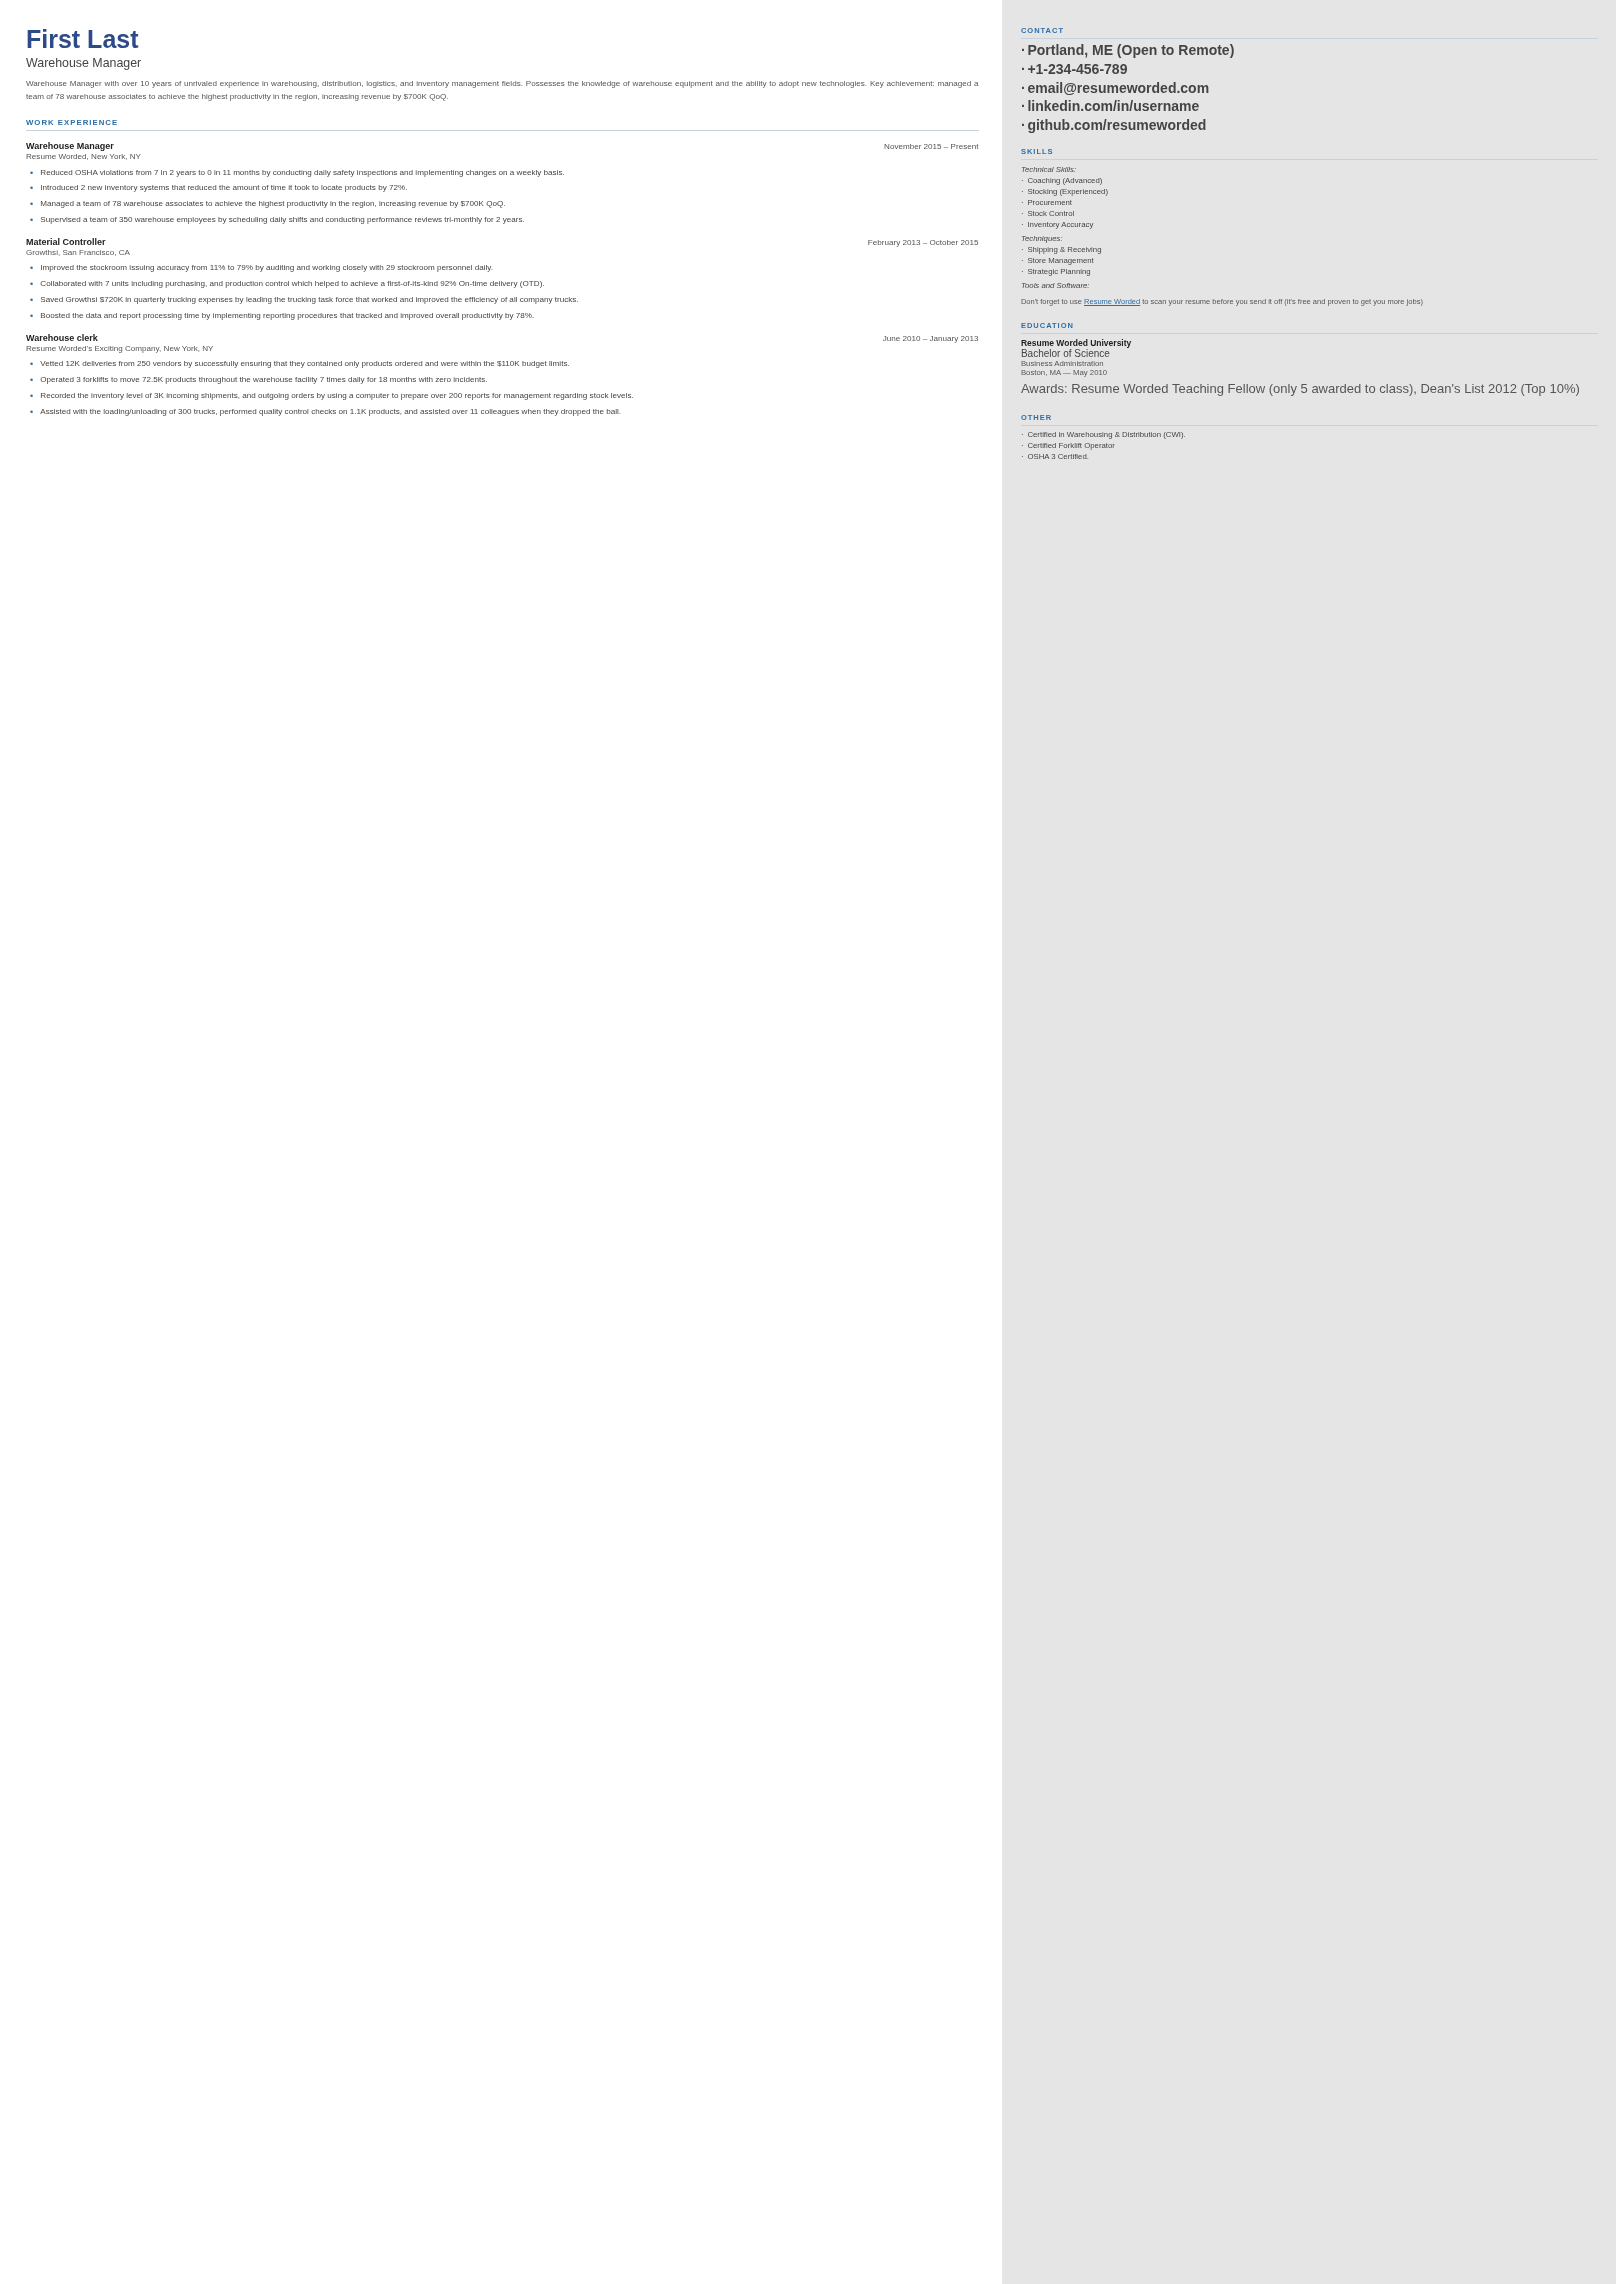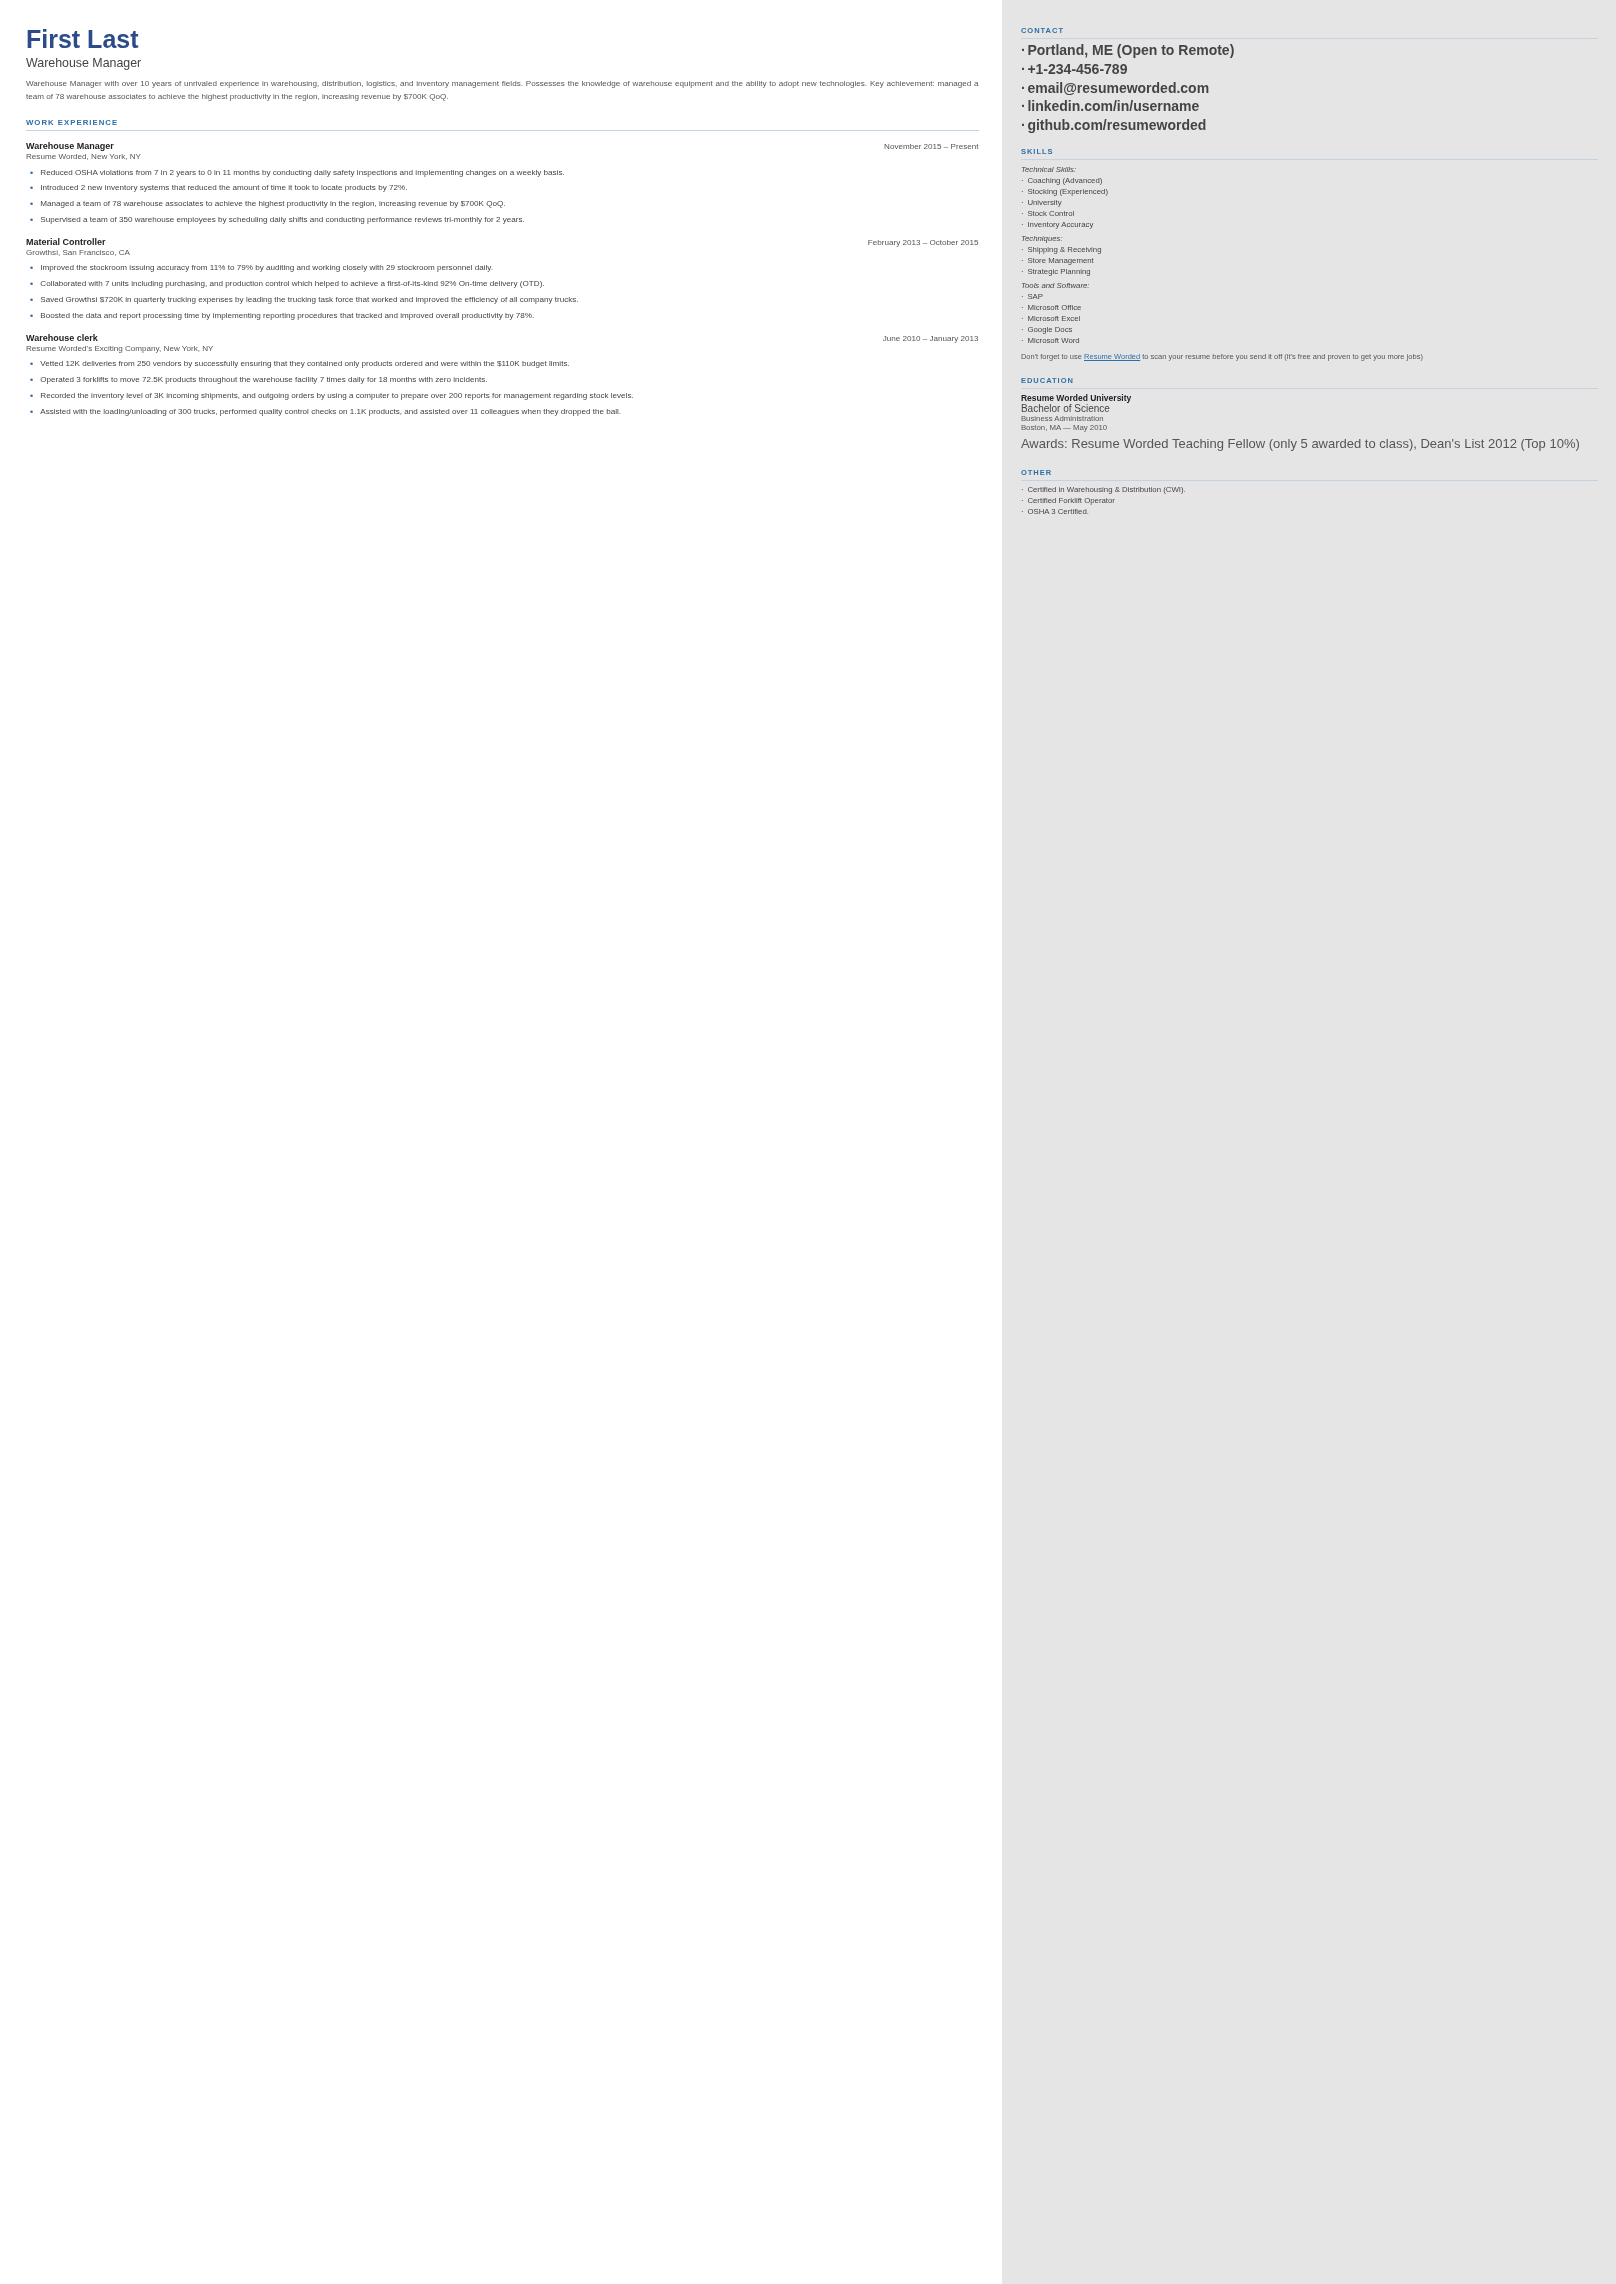--- a/index.html
+++ b/index.html
@@ -260,40 +260,33 @@
     </ul>
   </div>
 
   <div class="sidebar-section">
     <div class="sidebar-section-title">SKILLS</div>
 
     <div class="skills-category">Technical Skills:</div>
     <ul class="skills-list">
       <li>Coaching (Advanced)</li>
       <li>Stocking (Experienced)</li>
-      <li>University</li>
+      <li>Procurement</li>
       <li>Stock Control</li>
       <li>Inventory Accuracy</li>
     </ul>
 
     <div class="skills-category">Techniques:</div>
     <ul class="skills-list">
       <li>Shipping &amp; Receiving</li>
       <li>Store Management</li>
       <li>Strategic Planning</li>
     </ul>
 
     <div class="skills-category">Tools and Software:</div>
-    <ul class="skills-list">
-      <li>SAP</li>
-      <li>Microsoft Office</li>
-      <li>Microsoft Excel</li>
-      <li>Google Docs</li>
-      <li>Microsoft Word</li>
-    </ul>
 
     <div class="sidebar-note">
       <span>Don't forget to use </span><a href="#"><span>Resume Worded</span></a><span> to scan your resume before you send it off (it's free and proven to get you more jobs)</span>
     </div>
   </div>
 
   <div class="sidebar-section">
     <div class="sidebar-section-title">EDUCATION</div>
     <div>
       <div class="edu-school">Resume Worded University</div>

